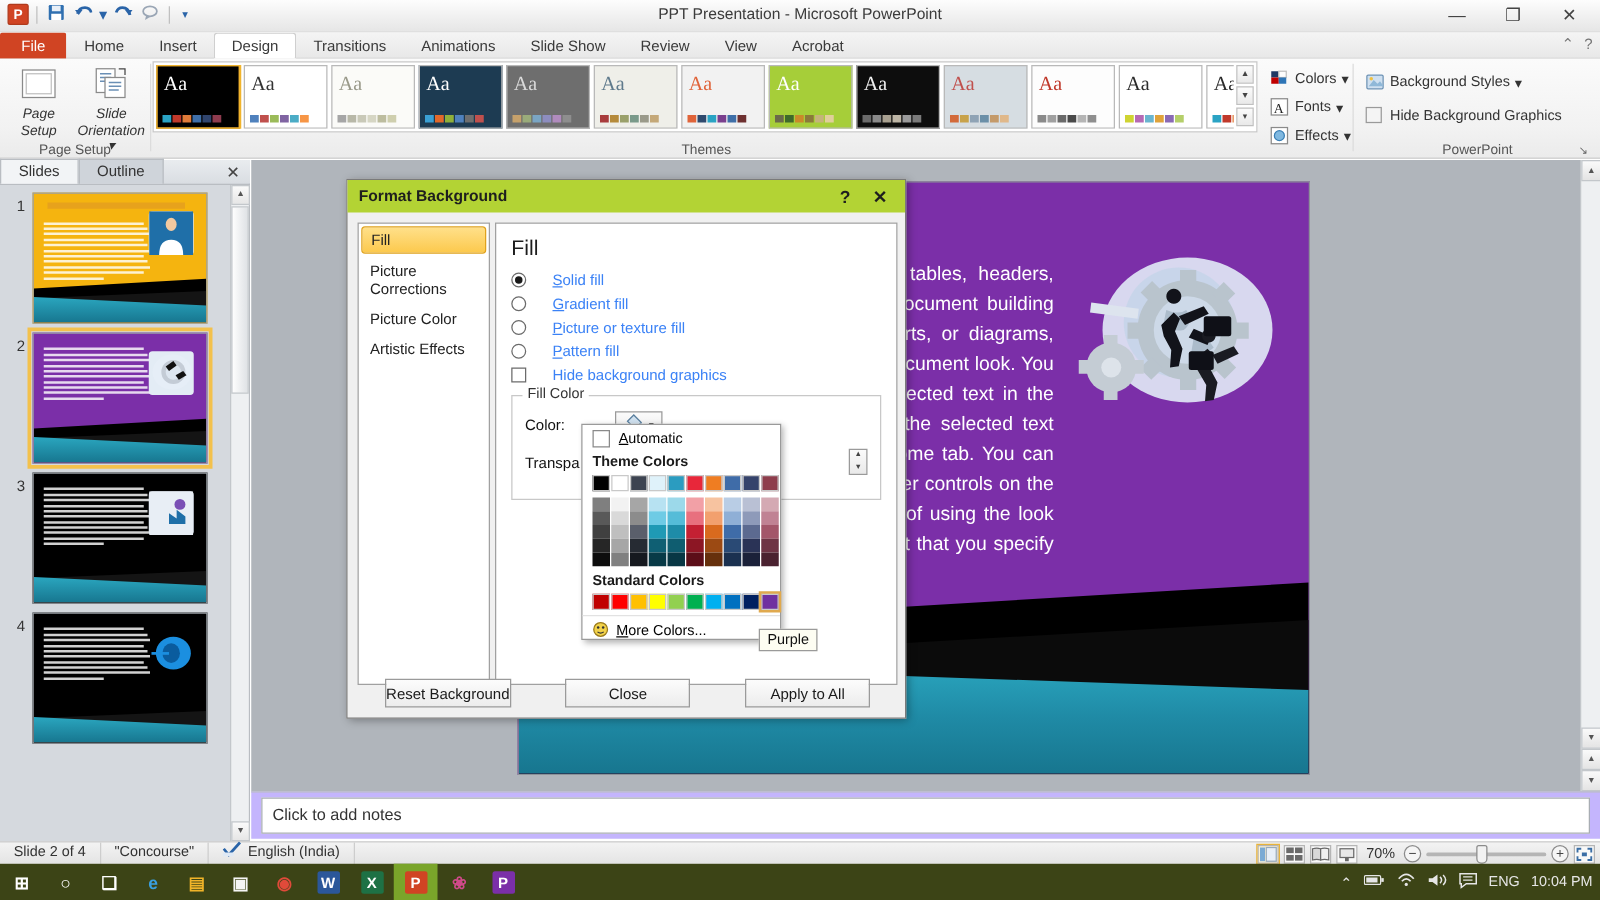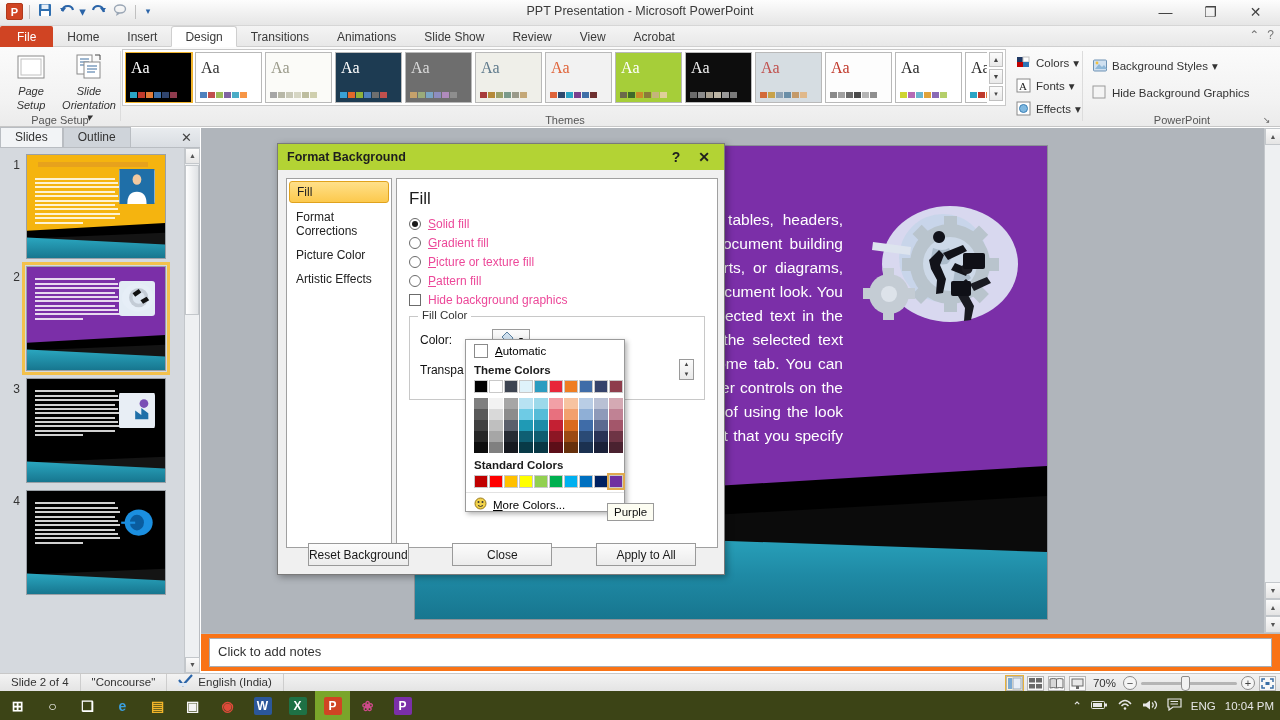--- a/index.html
+++ b/index.html
@@ -163,21 +163,21 @@
 
   .stage-scroll-v {
     position: absolute; right: 0; top: 0; width: 16px; height: 505px; background: #eef0f2; border-left: 1px solid #c3c7cb;
   }
   .ssv-btn { width: 16px; height: 17px; background: linear-gradient(#fafafa,#e4e4e4); border: 1px solid #c3c7cb;
     text-align: center; font-size: 7px; line-height: 15px; color: #555; }
 
   
   .notes {
     position: absolute; left: 201px; top: 633px; width: 1079px; height: 38px;
-    background: #f97316; border-top: 1px solid #b9bdc2; padding: 4px 8px;
+    background: #c4b5fd; border-top: 1px solid #b9bdc2; padding: 4px 8px;
   }
   .notes-inner {
     width: 100%; height: 100%; background: #fff; border: 1px solid #a8adb3;
     font-size: 13px; color: #333; padding: 5px 8px;
   }
 
   
   .statusbar {
     position: absolute; left: 0; top: 673px; width: 1280px; height: 18px;
     background: linear-gradient(#f3f3f3,#e4e4e4); border-top: 1px solid #c8c8c8;
@@ -222,21 +222,21 @@
   .navitem { padding: 5px 9px; font-size: 12px; color: #222; cursor: default; }
   .navitem.sel {
     background: linear-gradient(#ffe08a,#fcc94d); border: 1px solid #e0a21d; border-radius: 3px;
     margin: 2px; padding: 3px 7px;
   }
   .dlg-panel {
     position: absolute; left: 118px; top: 34px; width: 322px; height: 370px;
     background: #fff; border: 1px solid #a0a0a0; padding: 10px 12px;
   }
   .panel-h { font-size: 17px; color: #1d1d1d; margin-bottom: 8px; }
-  .radio-row { display: flex; align-items: center; gap: 7px; margin-bottom: 5px; font-size: 12px; color: #ec4899; }
+  .radio-row { display: flex; align-items: center; gap: 21px; margin-bottom: 5px; font-size: 12px; color: #3b82f6; }
   .radio {
     width: 12px; height: 12px; border-radius: 50%; border: 1px solid #6b6b6b;
     background: #fff; position: relative; flex: none;
   }
   .radio.on::after {
     content: ""; position: absolute; left: 2px; top: 2px; width: 6px; height: 6px;
     border-radius: 50%; background: #1a1a1a;
   }
   .cbox { width: 12px; height: 12px; border: 1px solid #6b6b6b; background: #fff; flex: none; }
   .fieldset {
@@ -968,21 +968,21 @@
       <span>Format Background</span>
       <span class="dlg-title-buttons">
         <span class="dlg-tb">?</span>
         <span class="dlg-tb">✕</span>
       </span>
     </div>
     <div class="dlg-body"></div>
 
     <div class="dlg-nav" id="dlg-nav-host">
         <div class="navitem sel">Fill</div>
-        <div class="navitem">Format Corrections</div>
+        <div class="navitem">Picture Corrections</div>
         <div class="navitem">Picture Color</div>
         <div class="navitem">Artistic Effects</div>
       </div>
 
     <div class="dlg-panel">
       <div class="panel-h">Fill</div>
       <div id="fill-options-host">
           <div class="radio-row">
             <span class="radio on"></span>
             <span><span class="u">S</span>olid fill</span>

